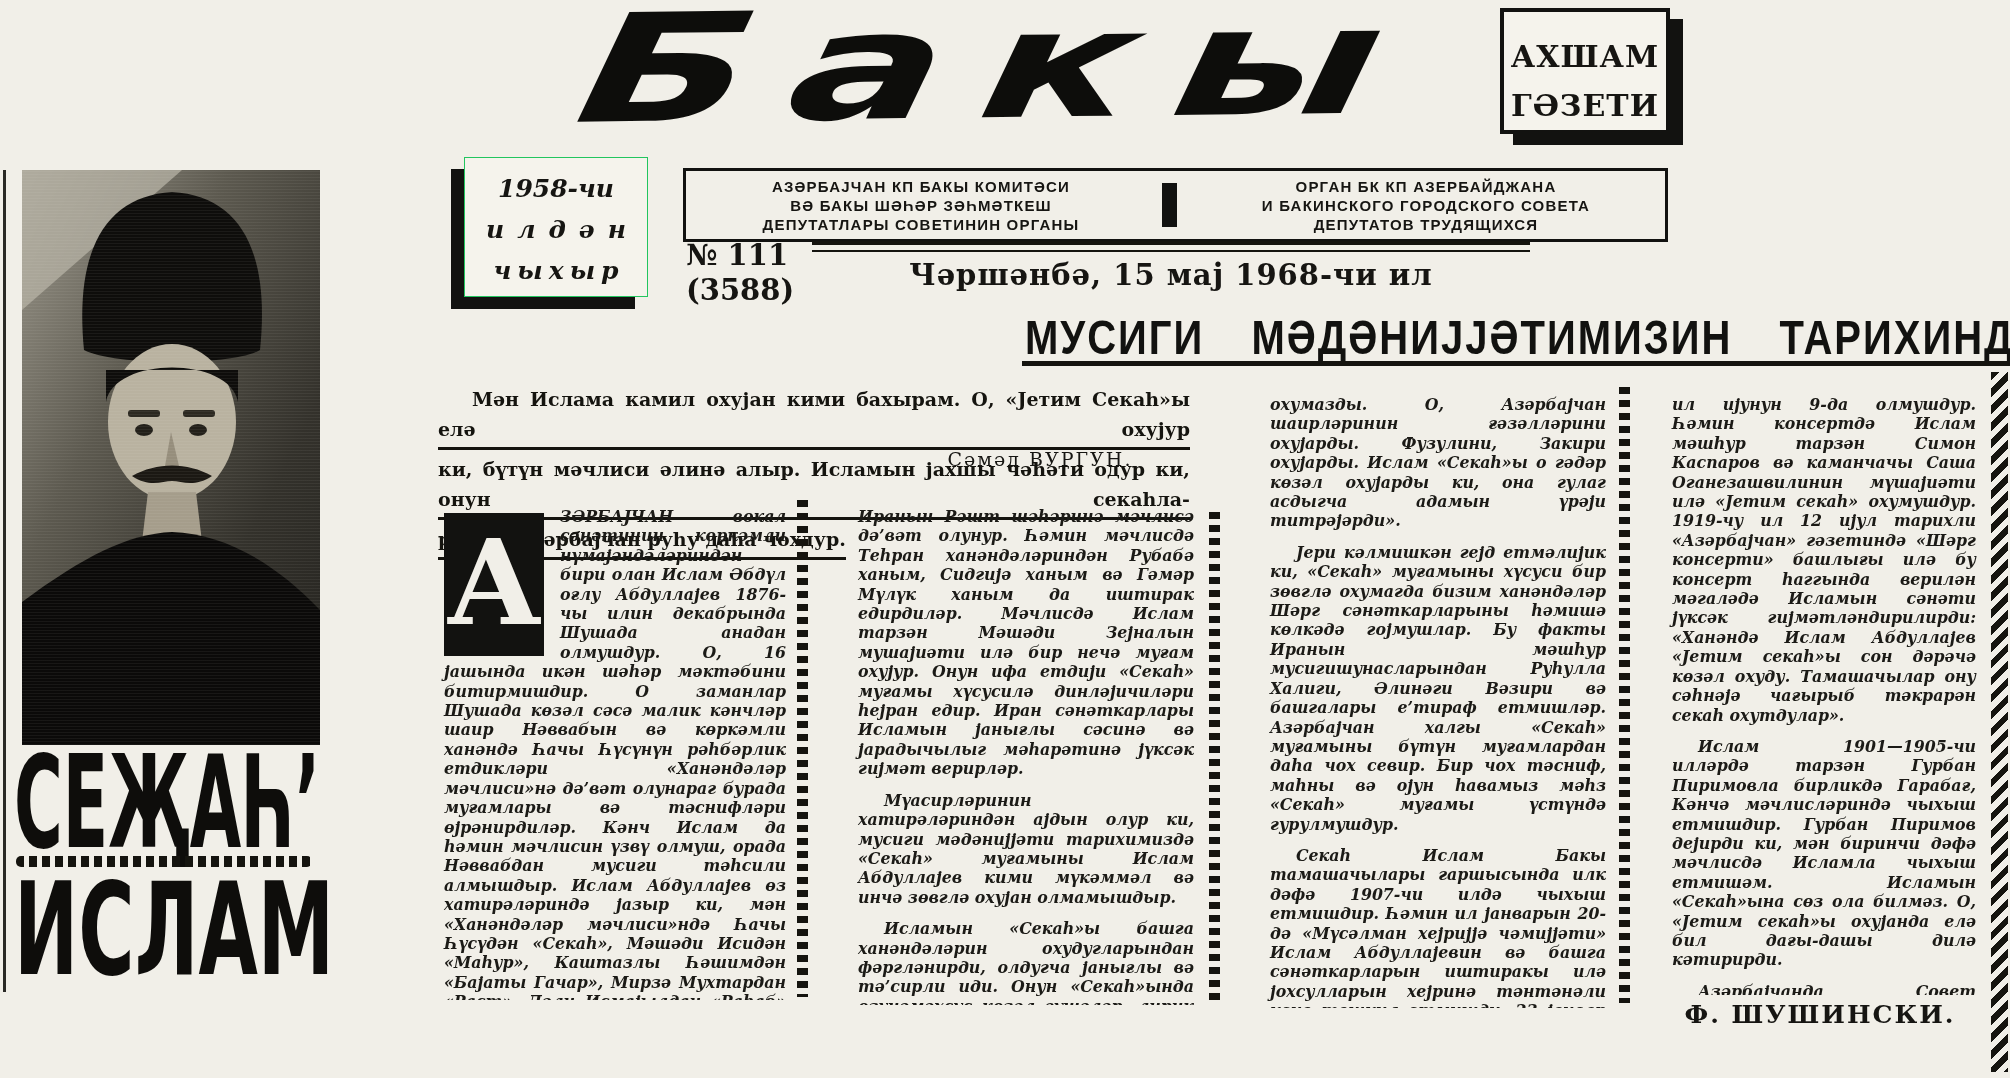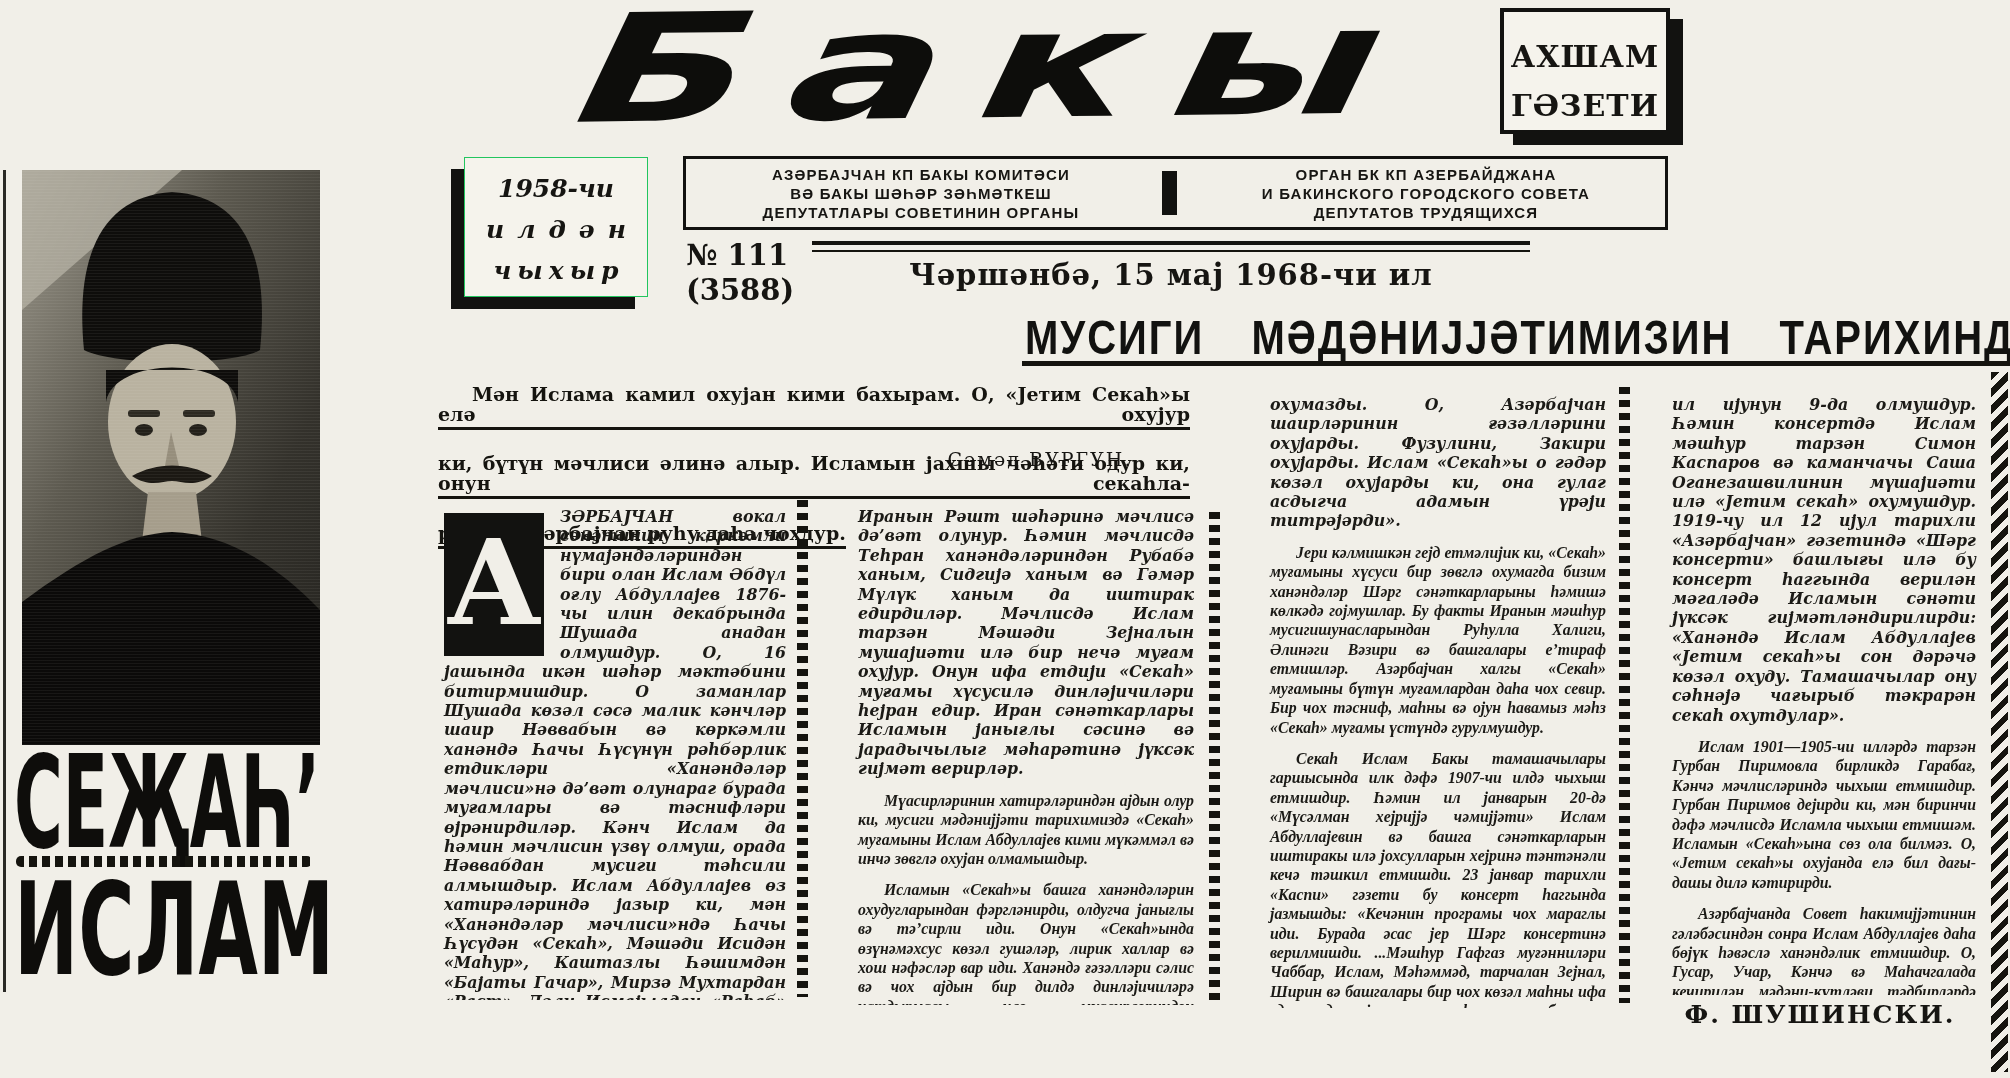--- a/index.html
+++ b/index.html
@@ -26,21 +26,21 @@
   }
   .founded-box{
     left:464px;top:157px;width:184px;height:140px;background:#f5f3ec;
     border:1px solid #22c55e;box-shadow:-13px 12px 0 #121210;
     text-align:center;font-weight:bold;font-style:italic;font-size:25px;
     line-height:41px;padding-top:10px;box-sizing:border-box;
   }
   .founded-box .l2{letter-spacing:13px;text-indent:13px;font-style:italic;}
   .founded-box .l3{letter-spacing:6px;text-indent:6px;}
   .organ-strip{
-    left:683px;top:156px;width:985px;height:74px;border:3px solid #121210;
+    left:683px;top:168px;width:985px;height:74px;border:3px solid #121210;
     display:flex;align-items:center;box-sizing:border-box;background:#f1efe8;
   }
   .organ-text{
     font-family:"Liberation Sans", sans-serif;font-weight:bold;font-size:15px;
     line-height:19px;letter-spacing:1.2px;text-align:center;white-space:pre-line;
   }
   .organ-left{width:470px;}
   .organ-bar{width:15px;height:44px;background:#121210;margin:0 10px 0 6px;}
   .organ-right{flex:1;}
   .issue-block{left:686px;top:238px;width:130px;font-weight:bold;font-size:29px;line-height:35px;}
@@ -57,37 +57,37 @@
     left:1025px;top:312px;width:985px;text-align:center;white-space:nowrap;
     font-family:"Liberation Sans", sans-serif;font-weight:bold;font-size:40px;
     letter-spacing:2px;word-spacing:34px;color:#121210;
     transform:scaleY(1.18);transform-origin:center top;
   }
   .headline-rule{left:1022px;top:361px;width:988px;height:5px;background:#15140f;}
 
   
   .epigraph{left:438px;top:384px;width:752px;font-weight:bold;font-size:19px;color:#15140f;}
   .epigraph .eline{
-    line-height:20px;padding-bottom:3px;border-bottom:3px solid #15140f;margin-bottom:23px;
+    line-height:30px;padding-bottom:3px;border-bottom:3px solid #15140f;margin-bottom:4px;
     text-align:justify;text-align-last:justify;
   }
   .epigraph .eline.first{text-indent:34px;}
   .epigraph .eline.last{display:inline-block;text-align:left;text-align-last:auto;}
   .epigraph-sign{
     left:880px;top:448px;width:320px;text-align:center;
     font-weight:normal;font-size:19px;letter-spacing:2px;
   }
 
   
   .col{
     font-style:italic;font-weight:bold;font-size:15.8px;line-height:19.4px;
     text-align:justify;color:#1b1a16;overflow:hidden;
   }
   .col p{margin:12px;}
-  .col p.ind{text-indent:26px;font-family:Liberation Serif, serif;}
+  .col p.ind{text-indent:26px;}
   .col1{left:432px;top:495px;width:366px;height:505px;}
   .col2{left:846px;top:495px;width:360px;height:510px;}
   .col3{left:1258px;top:383px;width:360px;height:625px;}
   .col4{left:1660px;top:383px;width:328px;height:612px;}
   .dropcap{
     float:left;width:100px;height:143px;background:#121210;color:#f1efe8;
     font-style:normal;font-weight:bold;font-size:118px;line-height:140px;
     text-align:center;margin:6px 16px 4px 0;
   }
   .byline{

